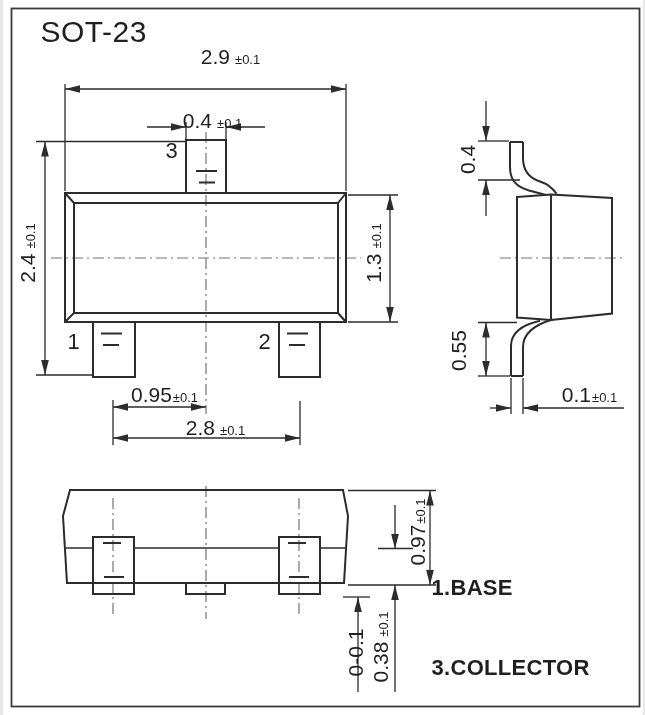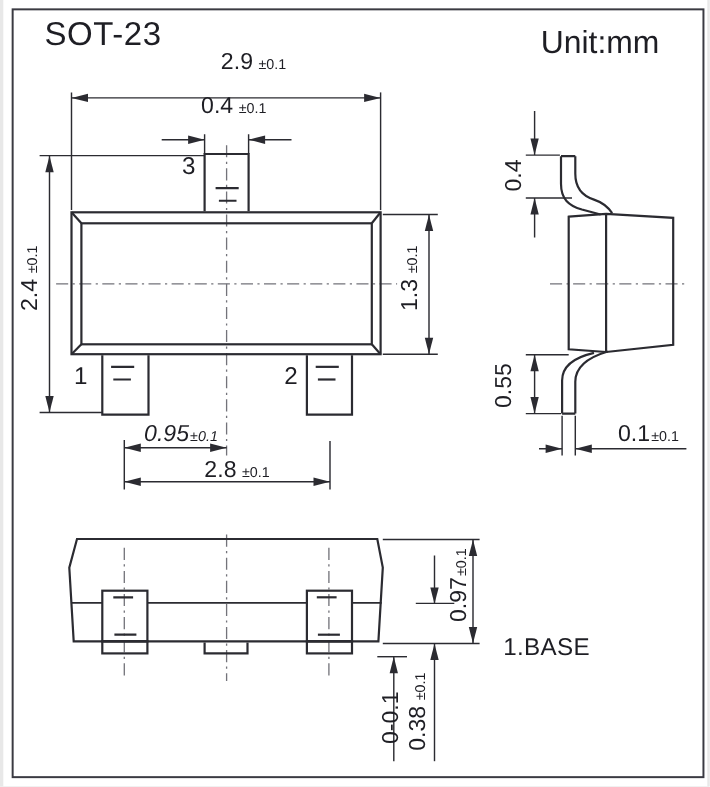--- a/index.html
+++ b/index.html
@@ -10,21 +10,21 @@
   }
   svg.linework { position:absolute; left:0; top:0; }
   .label { position:absolute; white-space:nowrap; }
   .title { left:38px; top:15px; font-size:30px; letter-spacing:0.5px; }
   .unit  { left:489px; top:23px; font-size:29px; }
   .dim   { transform:translate(-50%,-50%); font-size:21px; line-height:1; }
   .dim.rot { transform:translate(-50%,-50%) rotate(-90deg); }
   .dim .tol { font-size:13px; margin-left:5px; }
   .dim.tight .tol { margin-left:1px; }
   .pin-num { transform:translate(-50%,-50%); font-size:22px; line-height:1; }
-  .legend-item { position:absolute; left:455px; font-size:22px; letter-spacing:0.3px; }
+  .legend-item { position:absolute; left:429px; font-size:22px; letter-spacing:0.3px;font-weight:bold; }
 </style>
 </head>
 <body>
 
 <div class="page">
 
   <svg class="linework" width="645" height="715" viewBox="0 0 645 715">
 
     <rect x="8.5" y="8.5" width="628" height="698" fill="none" stroke="#3a3a42" stroke-width="1.8"></rect>
 
@@ -151,33 +151,32 @@
       <polygon points="520,408 535,404.2 535,411.8"></polygon>
       <polygon points="427,490.5 423.2,505.5 430.8,505.5"></polygon>
       <polygon points="427,585 423.2,570 430.8,570"></polygon>
       <polygon points="392,549 388.2,534 395.8,534"></polygon>
       <polygon points="392,585 388.2,600 395.8,600"></polygon>
       <polygon points="355,597 351.2,612 358.8,612"></polygon>
     </g>
   </svg>
 
   <div class="label title">SOT-23</div>
-  <div class="label unit">Unit:mm</div>
 
   <div class="label pin-num" style="left:169px; top:151px;">3</div>
   <div class="label pin-num" style="left:71px;  top:342px;">1</div>
   <div class="label pin-num" style="left:262px; top:342px;">2</div>
 
   <div class="label dim" style="left:228px; top:56px;">
     <span>2.9</span><span class="tol">±0.1</span>
   </div>
-  <div class="label dim" style="left:210px; top:96px;">
+  <div class="label dim" style="left:210px; top:120px;">
     <span>0.4</span><span class="tol">±0.1</span>
   </div>
-  <div class="label dim tight" style="left:162px; top:394px;font-style:italic;">
+  <div class="label dim tight" style="left:162px; top:394px;">
     <span>0.95</span><span class="tol">±0.1</span>
   </div>
   <div class="label dim" style="left:213px; top:427px;">
     <span>2.8</span><span class="tol">±0.1</span>
   </div>
   <div class="label dim tight" style="left:587px; top:394px;">
     <span>0.1</span><span class="tol">±0.1</span>
   </div>
 
   <div class="label dim rot" style="left:24px; top:253px;">
@@ -196,14 +195,15 @@
     <span>0.97</span><span class="tol">±0.1</span>
   </div>
   <div class="label dim rot" style="left:377px; top:647px;">
     <span>0.38</span><span class="tol">±0.1</span>
   </div>
   <div class="label dim rot" style="left:352px; top:650px;">
     <span>0-0.1</span><span class="tol"></span>
   </div>
 
   <div class="legend-item" style="top:575px;">1.BASE</div>
+  <div class="legend-item" style="top:655px;">3.COLLECTOR</div>
 
 </div>
 
 </body></html>

